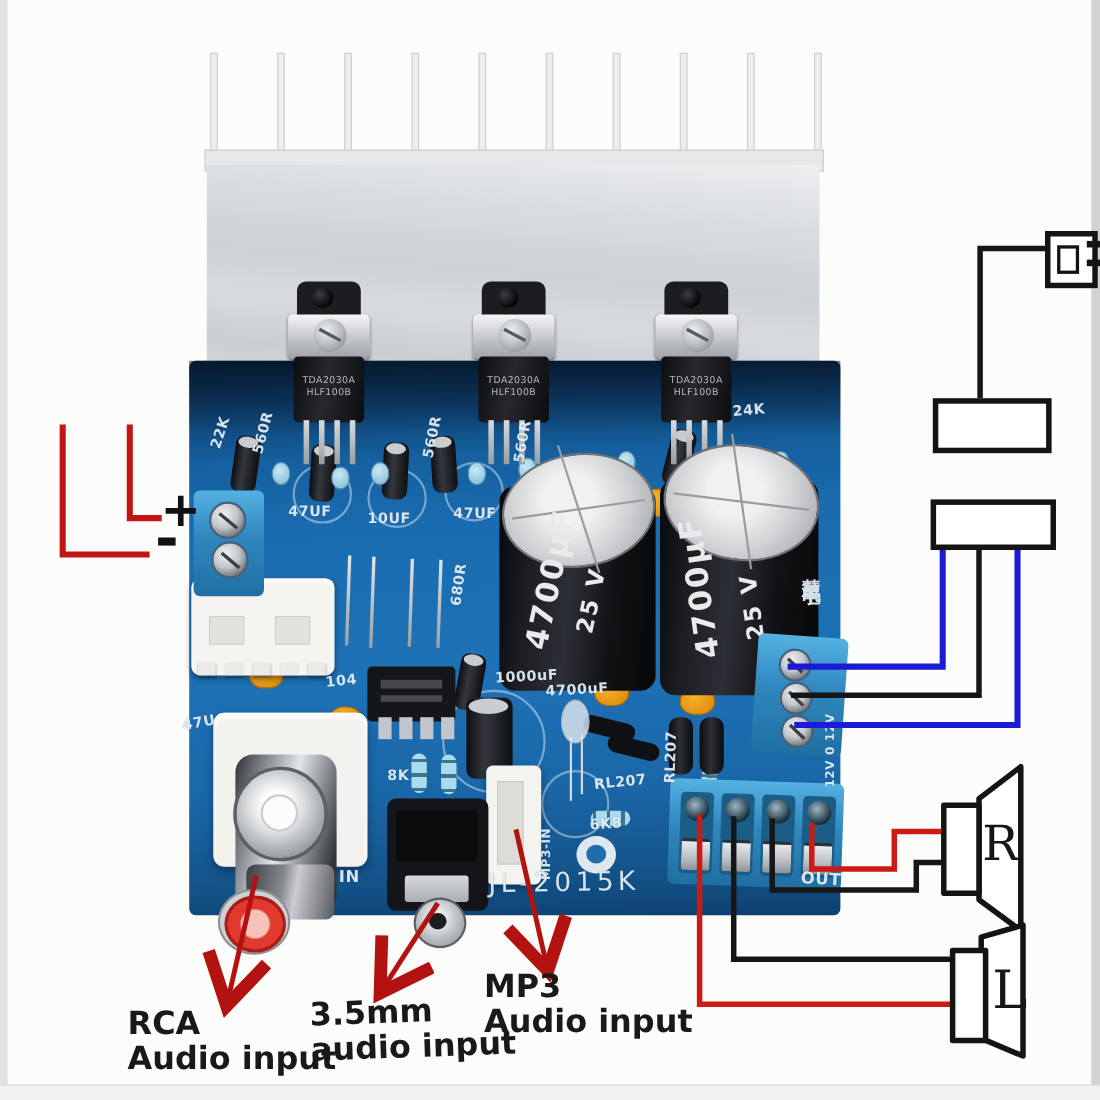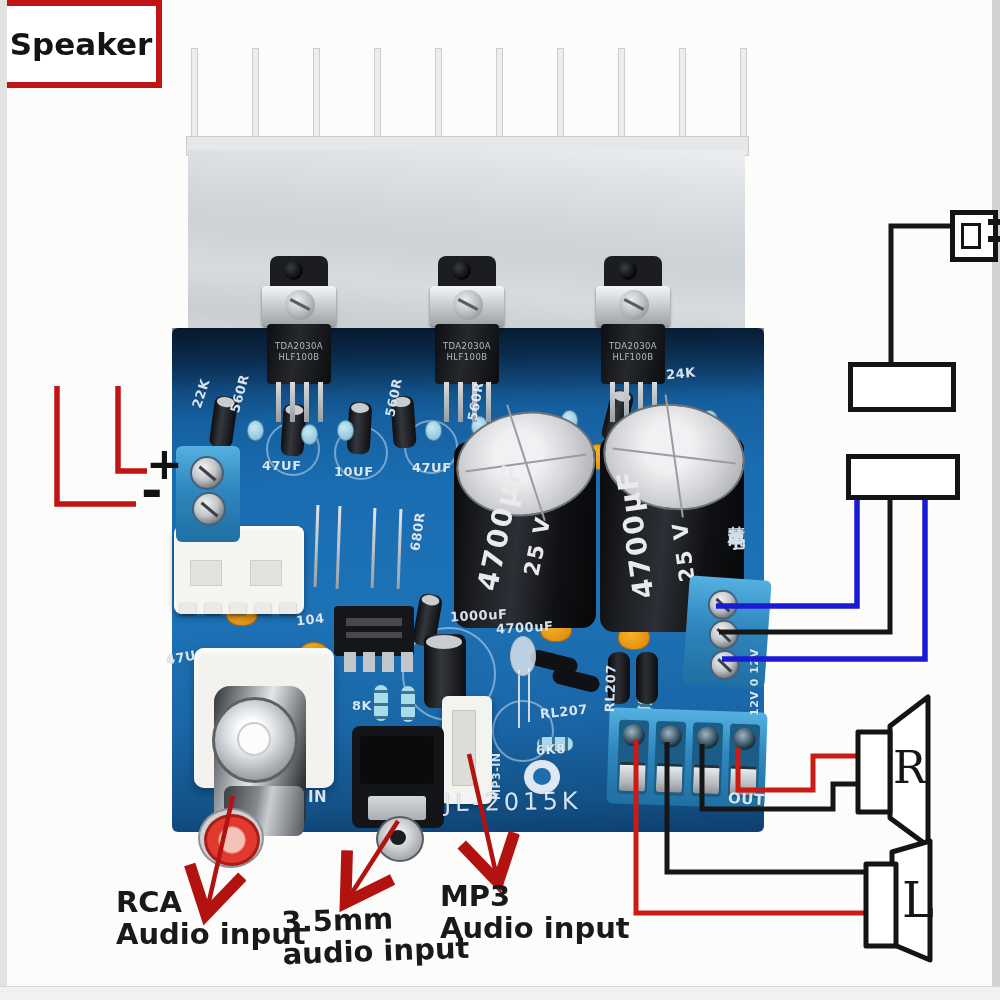--- a/index.html
+++ b/index.html
@@ -395,38 +395,35 @@
     <polygon class="spkshape" points="890,726 928,697 928,846 890,818"></polygon>
     <rect class="spkshape" x="858" y="732" width="32" height="80"></rect>
     <polygon class="spkshape" points="892,852 930,841 930,960 892,944"></polygon>
     <rect class="spkshape" x="866" y="864" width="30" height="82"></rect>
 
     <path class="arrow" d="M233,796 L207,910" marker-end="url(#ah)"></path>
     <path class="arrow" d="M398,821 L348,899" marker-end="url(#ah)"></path>
     <path class="arrow" d="M469,754 L497,878" marker-end="url(#ah)"></path>
   </svg>
 
-  <div class="spkbox">
-    <span>Speaker</span>
-  </div>
   <span class="sign" style="left:146px;top:438px;font-size:44px">+</span>
   <span class="sign" style="left:141px;top:460px;font-size:52px">-</span>
 
   <div class="annbox" style="left:848px;top:362px;width:98px;height:40px"></div>
   <div class="annbox" style="left:846px;top:454px;width:104px;height:36px"></div>
   <div class="annbox" style="left:950px;top:210px;width:38px;height:42px">
     <div class="abs" style="left:6px;top:8px;width:14px;height:20px;border:3px solid #141414"></div>
   </div>
   <div class="abs" style="left:988px;top:219px;width:12px;height:6px;background:#141414;z-index:46"></div>
   <div class="abs" style="left:988px;top:236px;width:12px;height:6px;background:#141414;z-index:46"></div>
 
   <span class="spk-letter" style="left:893px;top:742px;font-size:44px">R</span>
   <span class="spk-letter" style="left:902px;top:872px;font-size:48px">L</span>
 
-  <div class="lbl" style="left:116px;top:886px">
+  <div class="lbl" style="left:116px;top:914px">
     <span>RCA</span><br>
     <span>Audio input</span>
   </div>
   <div class="lbl" style="left:282px;top:903px;transform:rotate(-2deg)">
     <span>3.5mm</span><br>
     <span>audio input</span>
   </div>
   <div class="lbl" style="left:440px;top:880px">
     <span>MP3</span><br>
     <span>Audio input</span>

